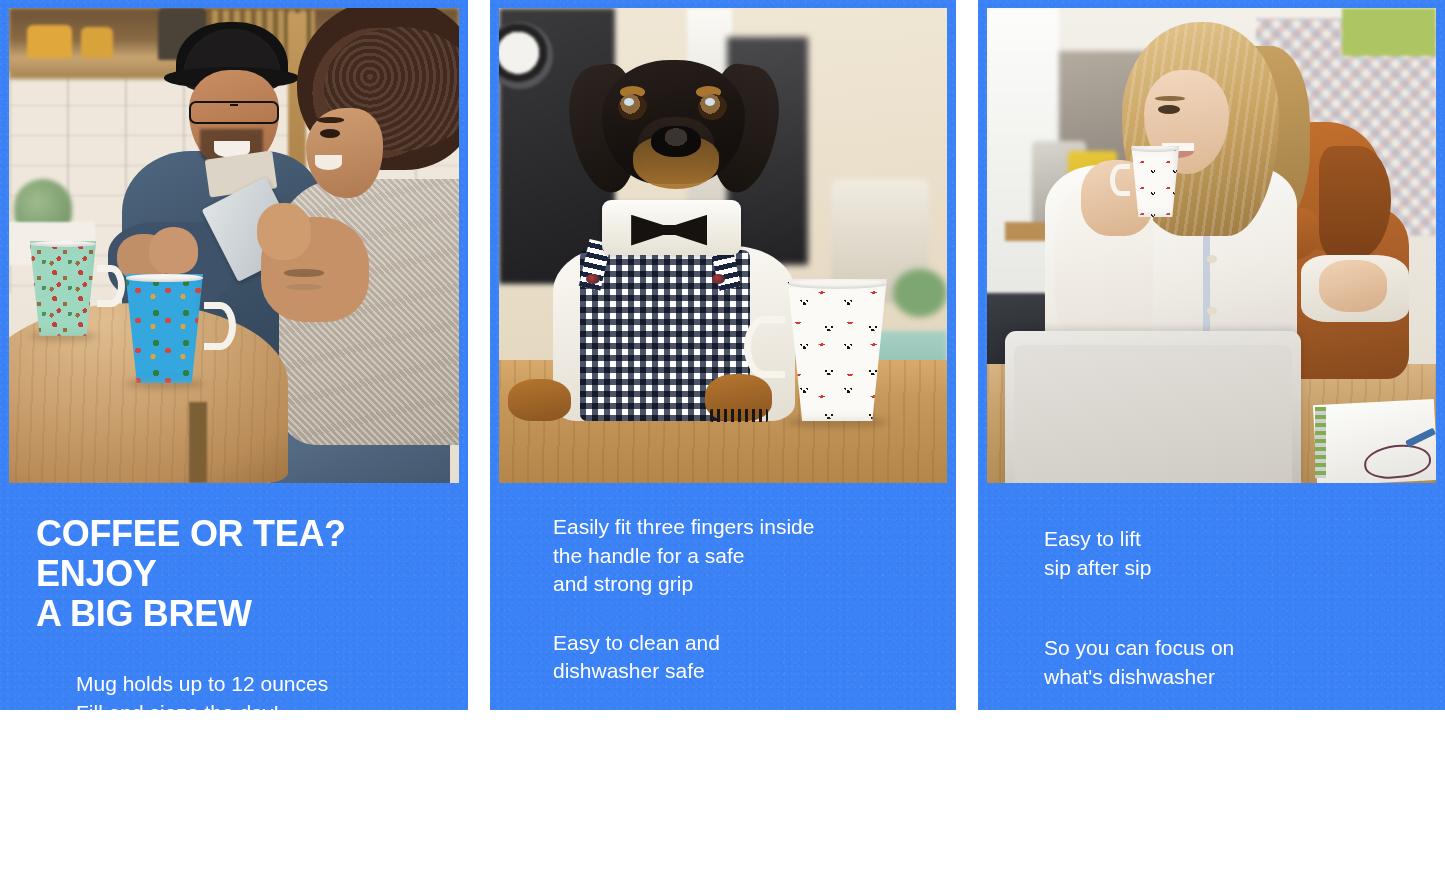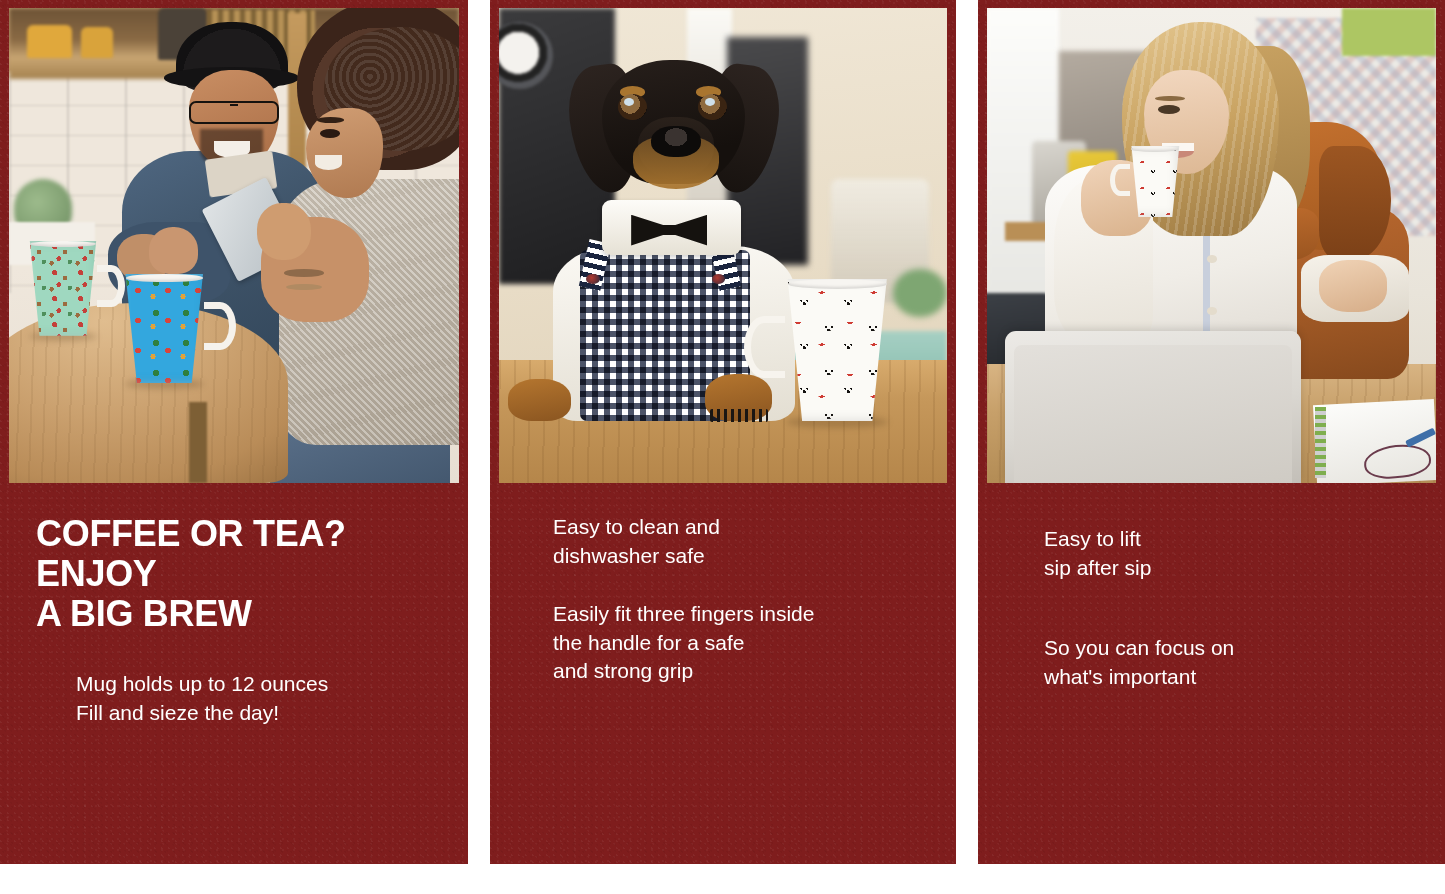--- a/index.html
+++ b/index.html
@@ -8,22 +8,22 @@
     width:1445px; height:894px;
     background:#ffffff;
     font-family:"Liberation Sans", sans-serif;
     overflow:hidden;
   }
   .board { position:relative; width:1445px; height:894px; display:flex; background:#fff; }
 
   
   .panel {
     position:relative;
-    height:864px;
-    background-color:#7f1d1d;
+    height:710px;
+    background-color:#3b82f6;
     overflow:hidden;
   }
   .panel::before{
     content:"";
     position:absolute; inset:0;
     pointer-events:none;
     opacity:.55;
     background-image:
       radial-gradient(circle at 12% 18%, rgba(255,255,255,.10) 0 1px, transparent 1px),
       radial-gradient(circle at 38% 62%, rgba(0,0,0,.07) 0 1px, transparent 1px),
@@ -501,28 +501,28 @@
           <div class="mug-body"></div>
           <div class="mug-rim"></div>
         </div>
       </div>
     </div>
 
     <div class="content">
       <div class="bullets">
         <div class="bullet">
           <span class="bar"></span>
-          <span class="btext">Easy to clean and
-dishwasher safe</span>
-        </div>
-        <div class="bullet">
-          <span class="bar"></span>
           <span class="btext">Easily fit three fingers inside
 the handle for a safe
 and strong grip</span>
+        </div>
+        <div class="bullet">
+          <span class="bar"></span>
+          <span class="btext">Easy to clean and
+dishwasher safe</span>
         </div>
       </div>
     </div>
   </section>
 
   <div class="gap"></div>
 
   <section class="panel p3">
     <div class="photo">
       <div class="scene">
@@ -574,19 +574,19 @@
     <div class="content">
       <div class="bullets">
         <div class="bullet">
           <span class="bar"></span>
           <span class="btext">Easy to lift
 sip after sip</span>
         </div>
         <div class="bullet">
           <span class="bar"></span>
           <span class="btext">So you can focus on
-what's important</span>
+what's dishwasher</span>
         </div>
       </div>
     </div>
   </section>
 
 </div>
 
 </body></html>

